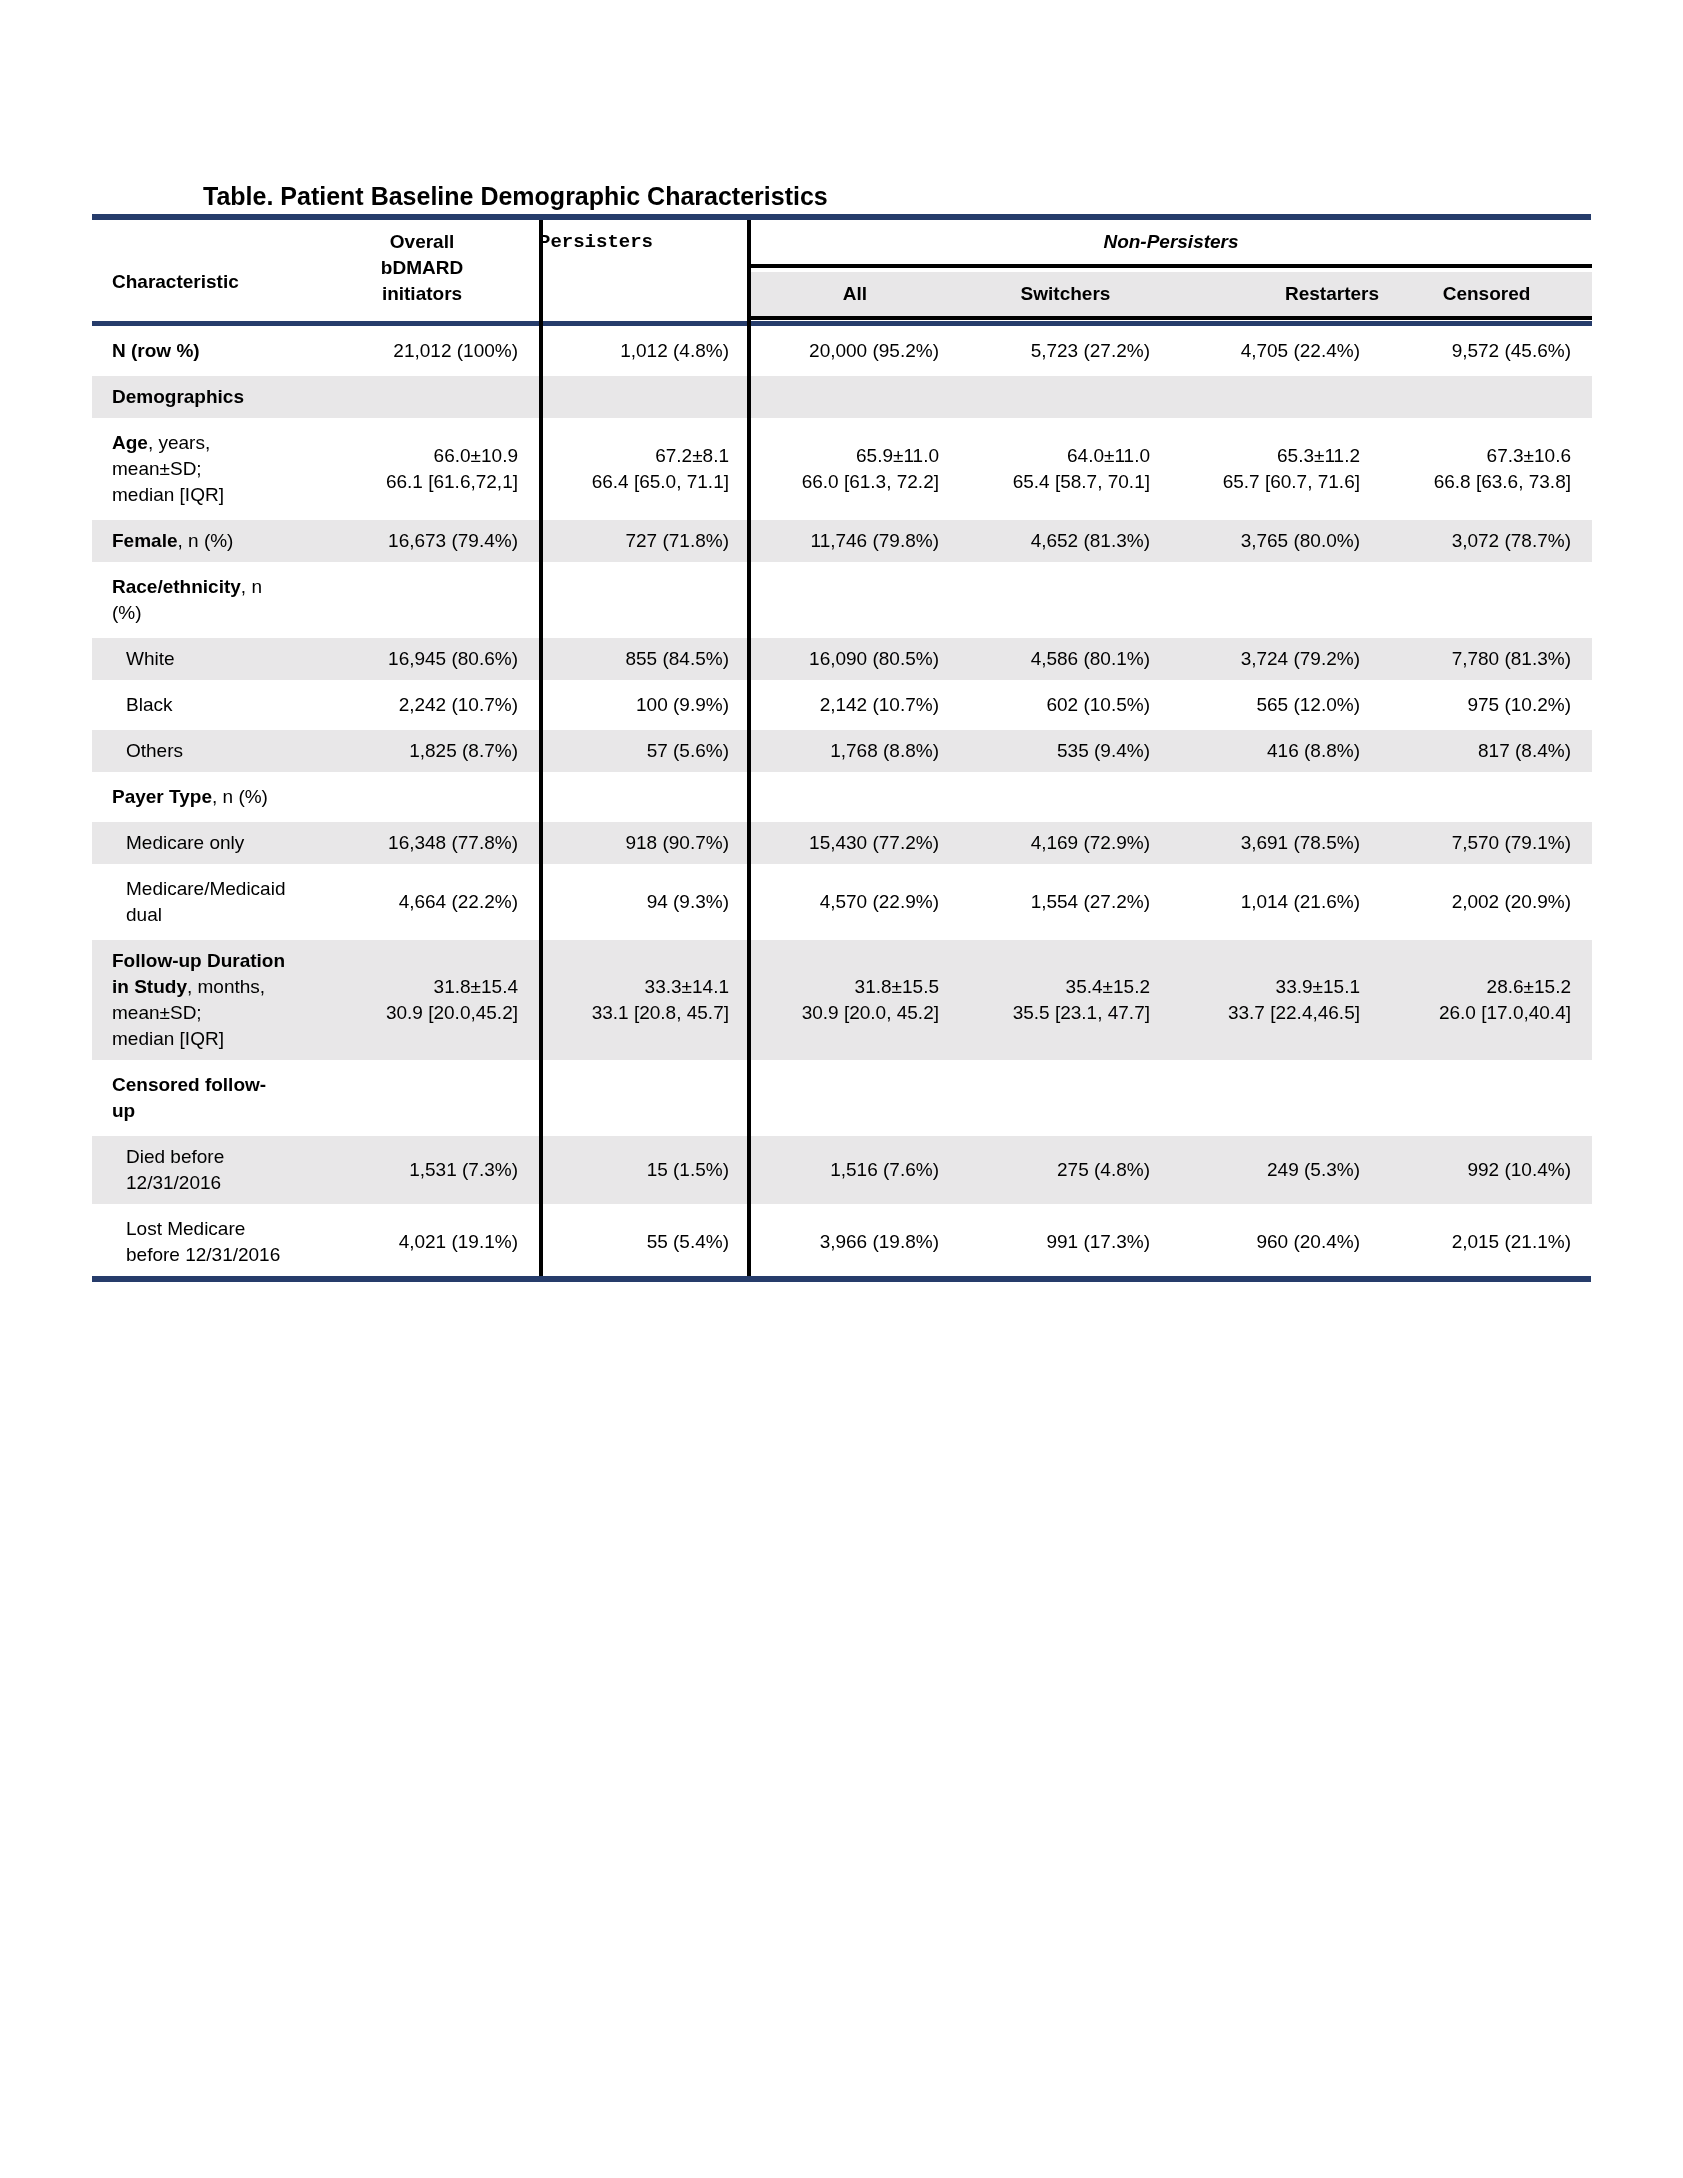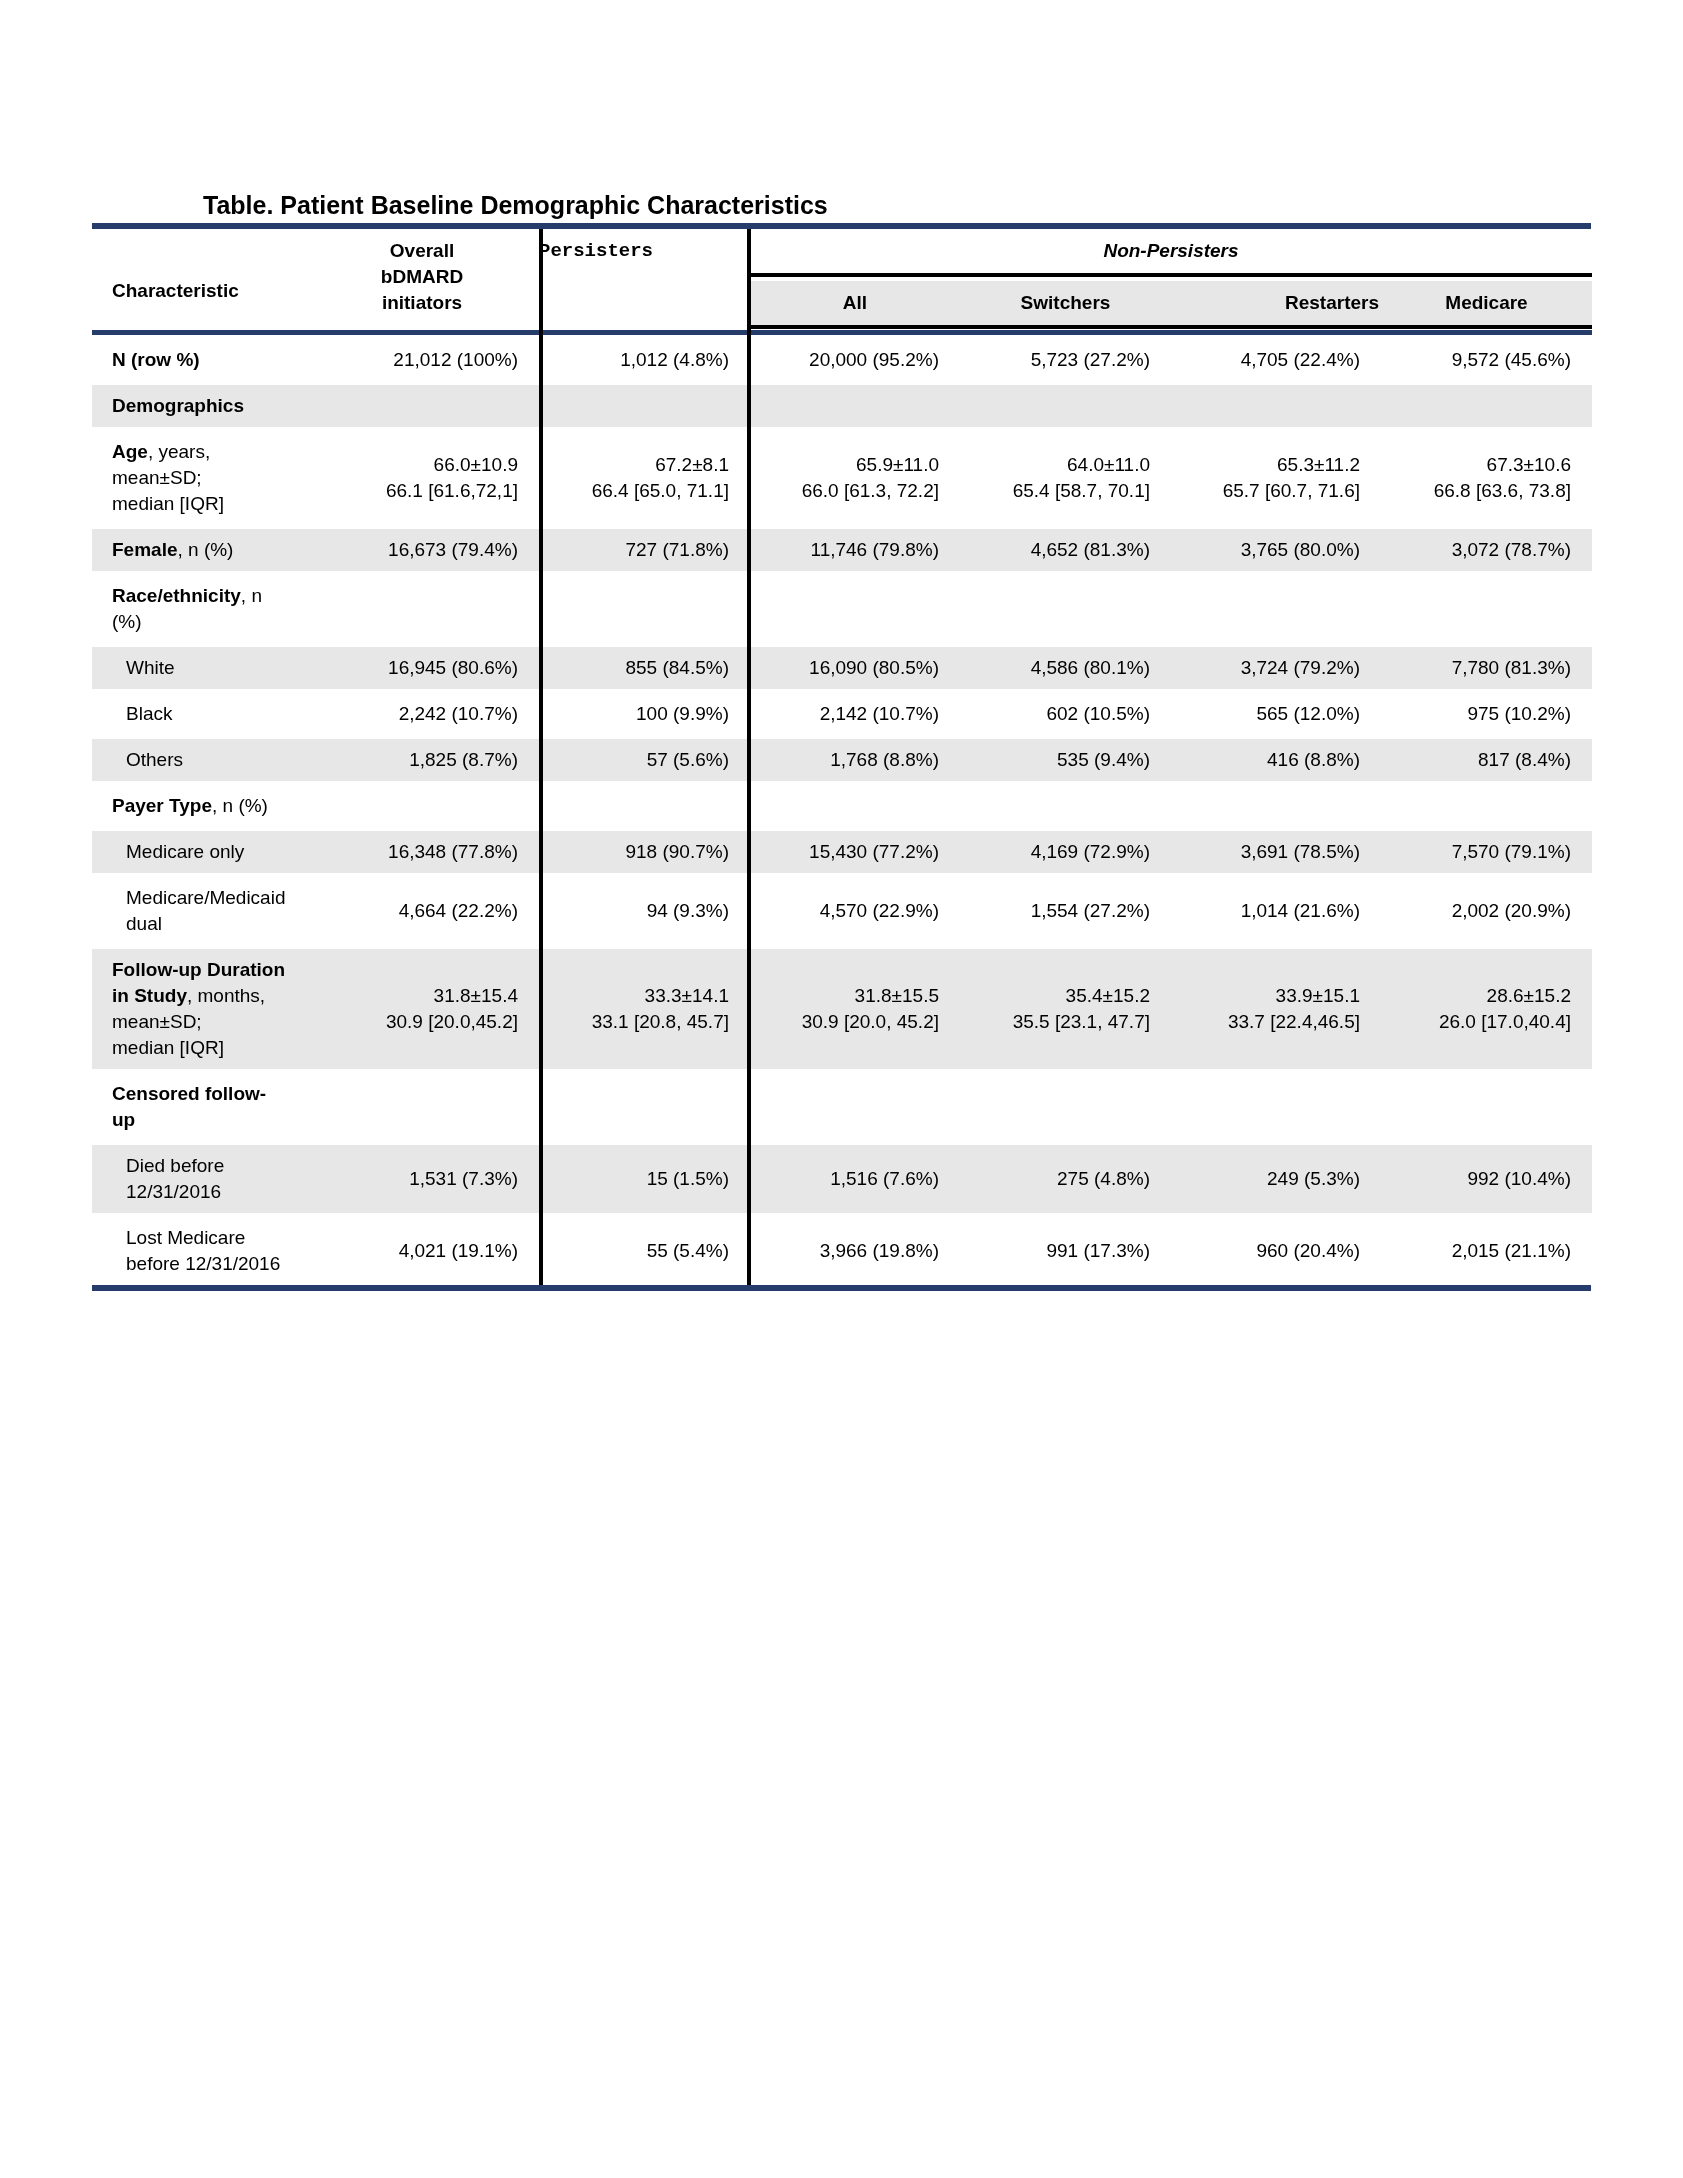--- a/index.html
+++ b/index.html
@@ -7,21 +7,21 @@
     --gray:#E8E7E8;
     --ink:#000000;
   }
   *{box-sizing:border-box;}
   html,body{margin:0;padding:0;}
   body{
     width:1683px;height:2178px;background:#ffffff;
     font-family:"Liberation Sans", sans-serif;color:var(--ink);
   }
   .page{position:relative;width:1683px;height:2178px;overflow:hidden;}
-  .content{position:absolute;left:92px;top:191px;width:1499px;}
+  .content{position:absolute;left:92px;top:182px;width:1499px;}
   .title{
     font-size:25px;font-weight:bold;line-height:28px;
     margin:0 0 4px 111px;white-space:nowrap;
   }
   
   .tbl{
     position:relative;
     display:grid;
     grid-template-columns:213px 234px 211px 210px 211px 210px 211px;
     row-gap:4px;
@@ -74,21 +74,21 @@
 
       <div class="hc h-char">Characteristic</div>
       <div class="hc h-overall">Overall
 bDMARD
 initiators</div>
       <div class="hc h-pers">Persisters</div>
       <div class="hc h-nonpers">Non-Persisters</div>
       <div class="hc h-sub c4">All</div>
       <div class="hc h-sub c5">Switchers</div>
       <div class="hc h-sub c6">Restarters</div>
-      <div class="hc h-sub c7">Medicare</div>
+      <div class="hc h-sub c7">Censored</div>
       <div class="blue-rule"></div>
 
       <div class="row">
         <div class="cl"><span class="b">N (row %)</span><span></span></div>
         <div class="cv">21,012 (100%)</div>
         <div class="cv">1,012 (4.8%)</div>
         <div class="cv">20,000 (95.2%)</div>
         <div class="cv">5,723 (27.2%)</div>
         <div class="cv">4,705 (22.4%)</div>
         <div class="cv">9,572 (45.6%)</div>

